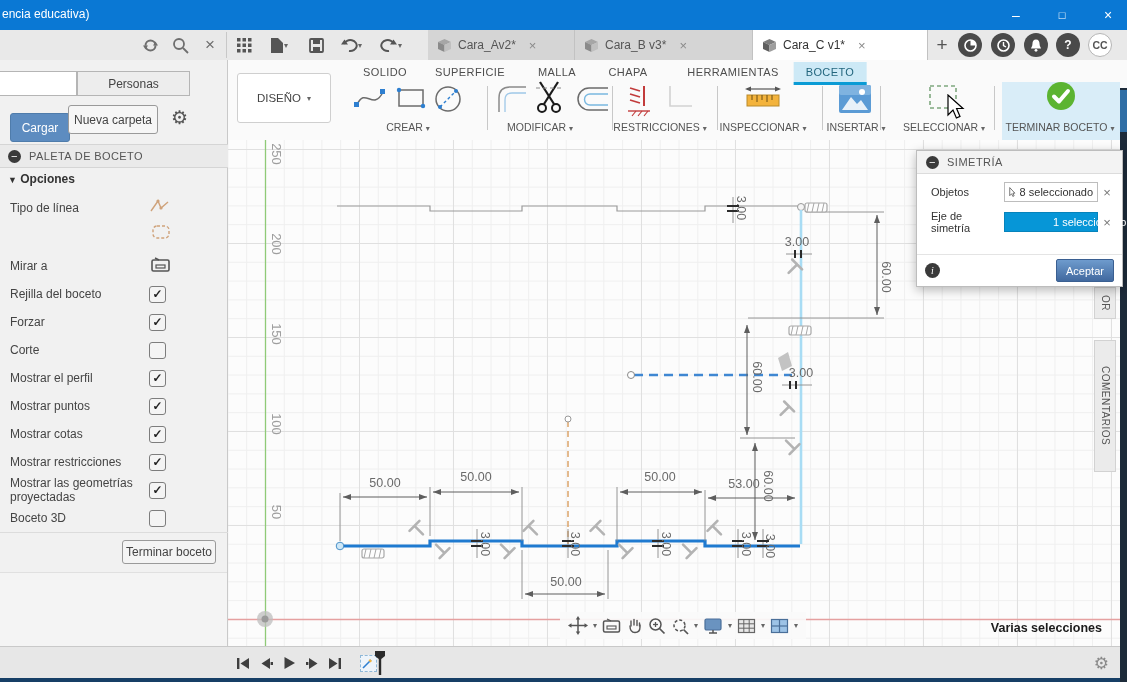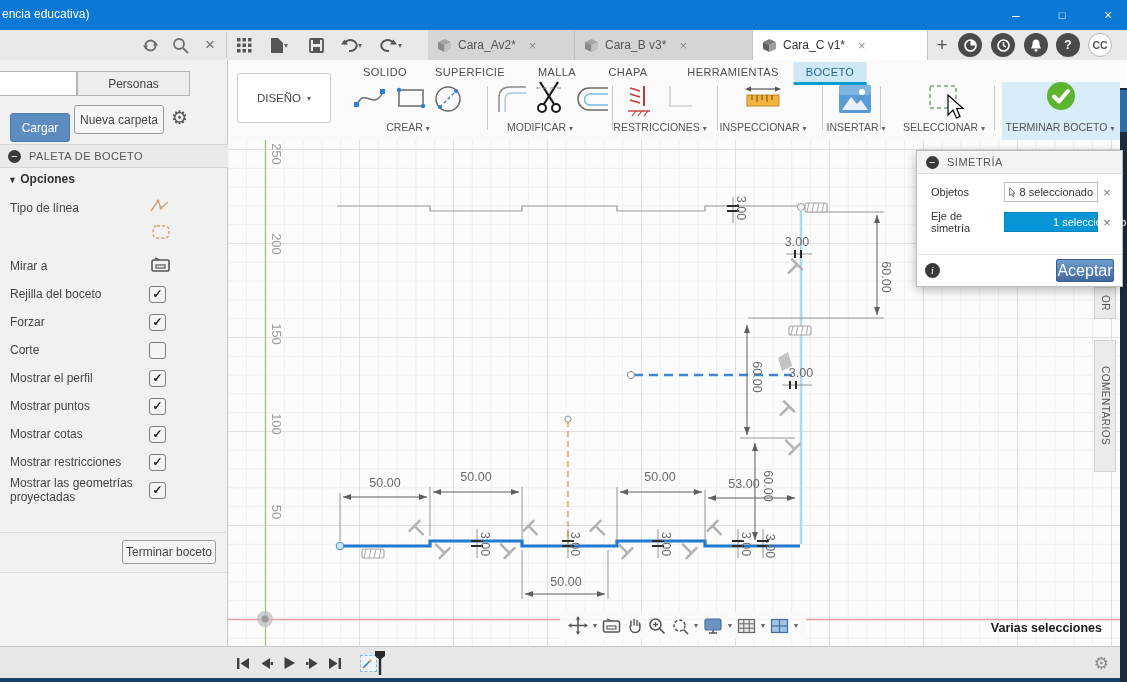--- a/index.html
+++ b/index.html
@@ -68,21 +68,21 @@
             padding-left:9px;font-size:11px;color:#555;letter-spacing:.5px;}
   .dlg-row{display:flex;align-items:center;margin:8px 6px 0 14px;}
   .dlg-lab{font-size:11px;color:#333;flex:1;}
   .dlg-field{width:94px;height:20px;border:1px solid #bdbdbd;background:#fff;display:flex;align-items:center;gap:4px;
              padding:0 4px;box-sizing:border-box;font-size:11px;color:#333;white-space:nowrap;}
   .dlg-field.blue{background:#0696d7;border-color:#0683bb;color:#fff;padding-left:44px;}
   .dlg-x{width:18px;text-align:center;color:#777;font-size:13px;}
   .dlg-foot{position:absolute;left:0;bottom:0;width:100%;height:32px;border-top:1px solid #e4e4e4;
             display:flex;align-items:center;justify-content:space-between;padding:0 8px;box-sizing:border-box;}
   .okbtn{width:56px;height:21px;background:linear-gradient(#6e9bcd,#41699f);border:1px solid #3a5f91;border-radius:2px;
-         color:#fff;font-size:16px;display:flex;align-items:center;justify-content:center;margin-left:22px;}
+         color:#fff;font-size:11px;display:flex;align-items:center;justify-content:center;margin-left:22px;}
   
   .vtab{position:absolute;left:1094px;width:20px;background:#ebebeb;border:1px solid #d2d2d2;color:#555;
         font-size:10px;letter-spacing:.5px;writing-mode:vertical-rl;display:flex;align-items:center;justify-content:center;z-index:20;}
   .darkstrip{left:1120px;top:88px;width:7px;height:594px;background:#1d2b3a;z-index:30;}
   .scrollthumb{left:1120px;top:90px;width:7px;height:42px;background:#2f6ea5;z-index:31;}
   
   .timeline{left:0;top:646px;width:1127px;height:32px;background:#e7e7e7;border-top:1px solid #c9c9c9;}
   .tlbtn{position:absolute;top:7px;width:20px;height:18px;display:flex;align-items:center;justify-content:center;color:#3f3f3f;}
   .bottomstrip{left:0;top:678px;width:1127px;height:4px;background:#173f66;}
   .vline-sep{position:absolute;background:#c8c8c8;}
@@ -351,21 +351,21 @@
     <div class="ptab" style="left:0;width:77px;background:#fff;border-left:none;">
         <span></span>
       </div>
     <div class="ptab" style="left:77px;width:113px;background:#ededed;">
         <span>Personas</span>
       </div>
 
     <div class="btn blue abs" style="left:10px;top:45px;width:58px;height:27px;">
         <span>Cargar</span>
       </div>
-    <div class="btn abs" style="left:74px;top:45px;width:88px;height:27px;">
+    <div class="btn abs" style="left:68px;top:45px;width:88px;height:27px;">
         <span>Nueva carpeta</span>
       </div>
     <span class="abs" style="left:171px;top:46px;font-size:19px;color:#555;">⚙</span>
 
     <div class="sechead">
       <span class="bullet">−</span>
       <span>PALETA DE BOCETO</span>
     </div>
 
     <div class="abs" style="left:8px;top:112px;font-size:12px;font-weight:bold;color:#333;">
@@ -418,20 +418,24 @@
         <span class="olbl">Mostrar cotas</span>
         <span class="cbox">✓</span>
       </div>
     <div class="optrow" style="top:388px;">
         <span class="olbl">Mostrar restricciones</span>
         <span class="cbox">✓</span>
       </div>
     <div class="optrow" style="top:416px;">
         <span class="olbl">Mostrar las geometrías proyectadas</span>
         <span class="cbox">✓</span>
+      </div>
+    <div class="optrow" style="top:444px;">
+        <span class="olbl">Boceto 3D</span>
+        <span class="cbox"></span>
       </div>
 
     <div class="abs" style="left:0;top:472px;width:228px;height:1px;background:#dcdcdc;"></div>
     <div class="btn abs" style="left:122px;top:480px;width:92px;height:22px;background:#f4f4f4;">
         <span>Terminar boceto</span>
       </div>
     <div class="abs" style="left:0;top:512px;width:227px;height:74px;background:#f4f4f4;border-top:1px solid #e0e0e0;"></div>
   </div>
 
   <div class="abs canvas">

